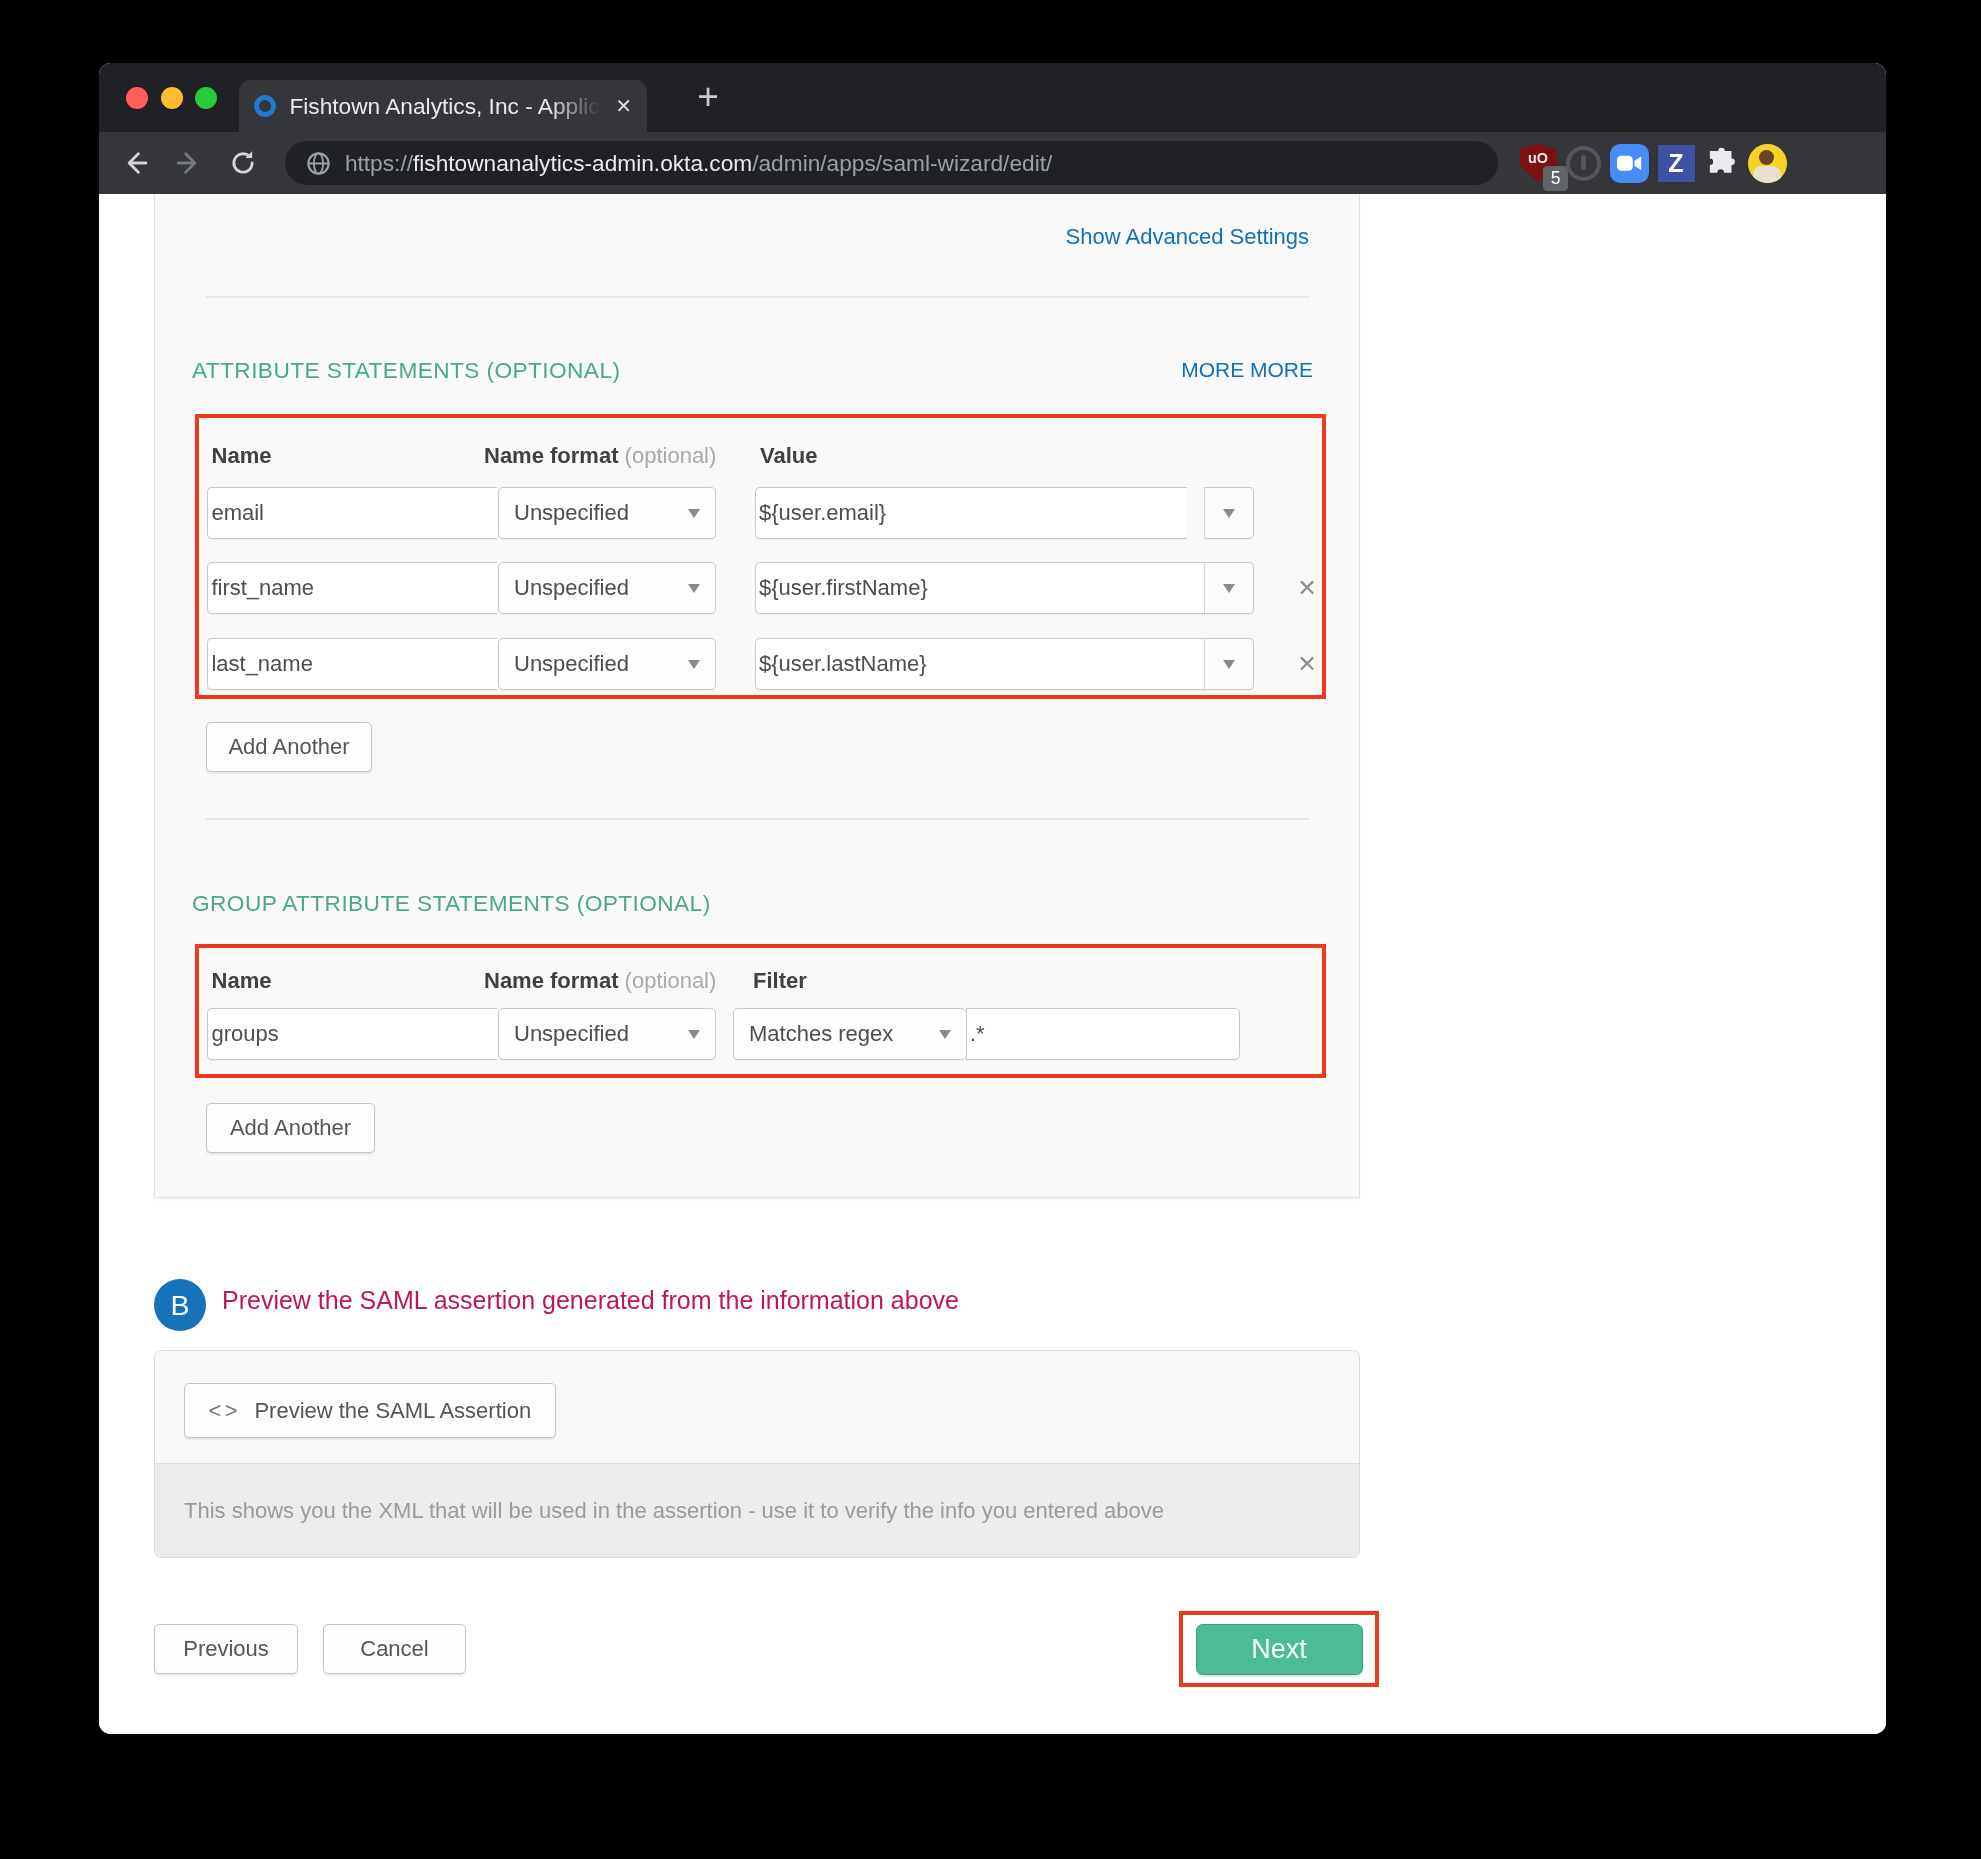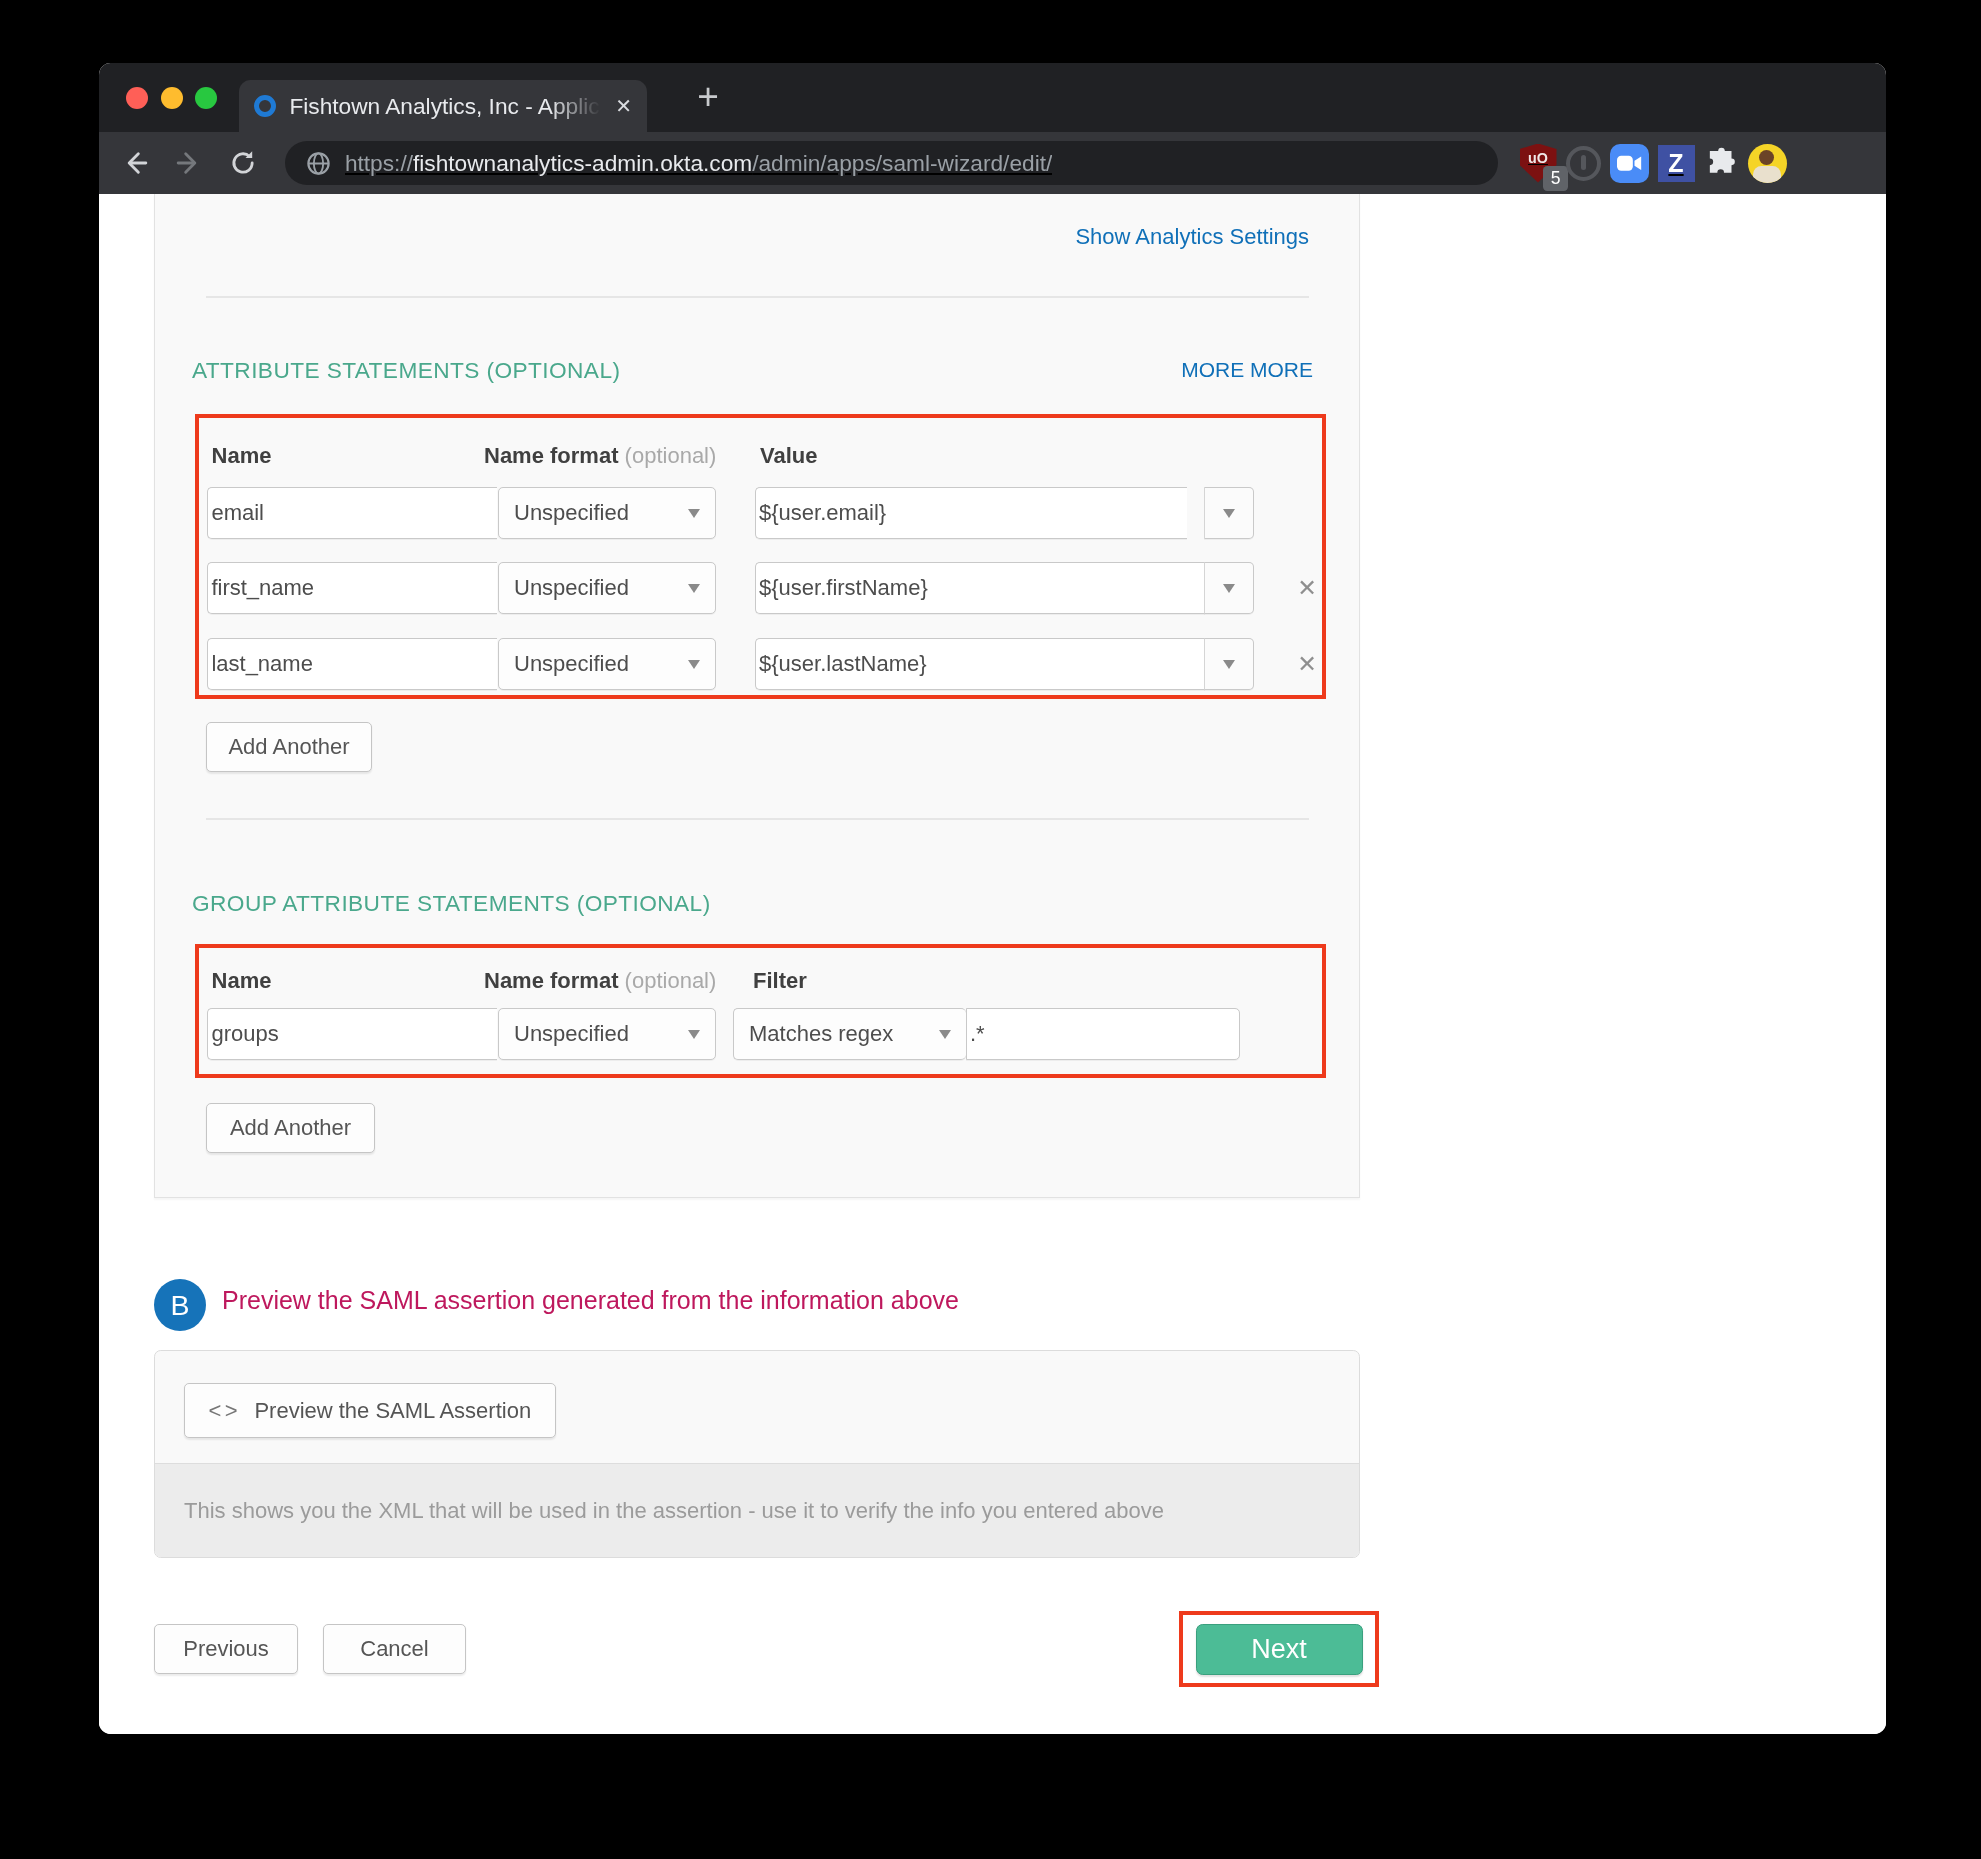--- a/index.html
+++ b/index.html
@@ -1,20 +1,20 @@
 <!DOCTYPE html>
 <html style="font-size:13.4px"><head>
 <meta charset="utf-8">
 <style>
   * { margin:0; padding:0; box-sizing:border-box; }
   html,body { width:1982px; height:1859px; }
   body { background:#000; font-family:"Liberation Sans", sans-serif; overflow:hidden; position:relative; }
 
   .window { position:absolute; left:99px; top:63px; width:1787px; height:1671px;
-            border-radius:11.7px; overflow:hidden; background:#fff;text-decoration:underline; }
+            border-radius:11.7px; overflow:hidden; background:#fff; }
 
   
   .tabstrip { position:relative; height:69px; background:#202124; }
   .lights { position:absolute; left:27px; top:23.5px; display:flex; gap:12.6px; }
   .light { width:22px; height:22px; border-radius:50%; display:inline-block; }
   .light.red { background:#ff5f57; }
   .light.yellow { background:#febc2e; }
   .light.green { background:#28c840; }
   .tab { position:absolute; left:140px; bottom:0; width:408px; height:52px; background:#35363a;
          border-radius:11.7px 11.7px 0 0; display:flex; align-items:center; padding:0 15px; }
@@ -181,21 +181,21 @@
           </svg>
       </span>
       <span class="avatar"></span>
 
     </div>
   </div>
 
   <div class="content">
     <div class="panel"></div>
 
-    <a class="adv-link" href="#">Show Analytics Settings</a>
+    <a class="adv-link" href="#">Show Advanced Settings</a>
     <div class="divider d1"></div>
 
     <div class="sec-title t1">ATTRIBUTE STATEMENTS (OPTIONAL)</div>
     <a class="learn-link" href="#">MORE MORE</a>
 
     <div class="redbox rb1">
       <span class="hdr" style="left:12.6px; top:25px;">Name</span>
       <span class="hdr" style="left:285px; top:25px;"><b>Name format</b> <span class="opt">(optional)</span></span>
       <span class="hdr" style="left:561px; top:25px;">Value</span>
 

